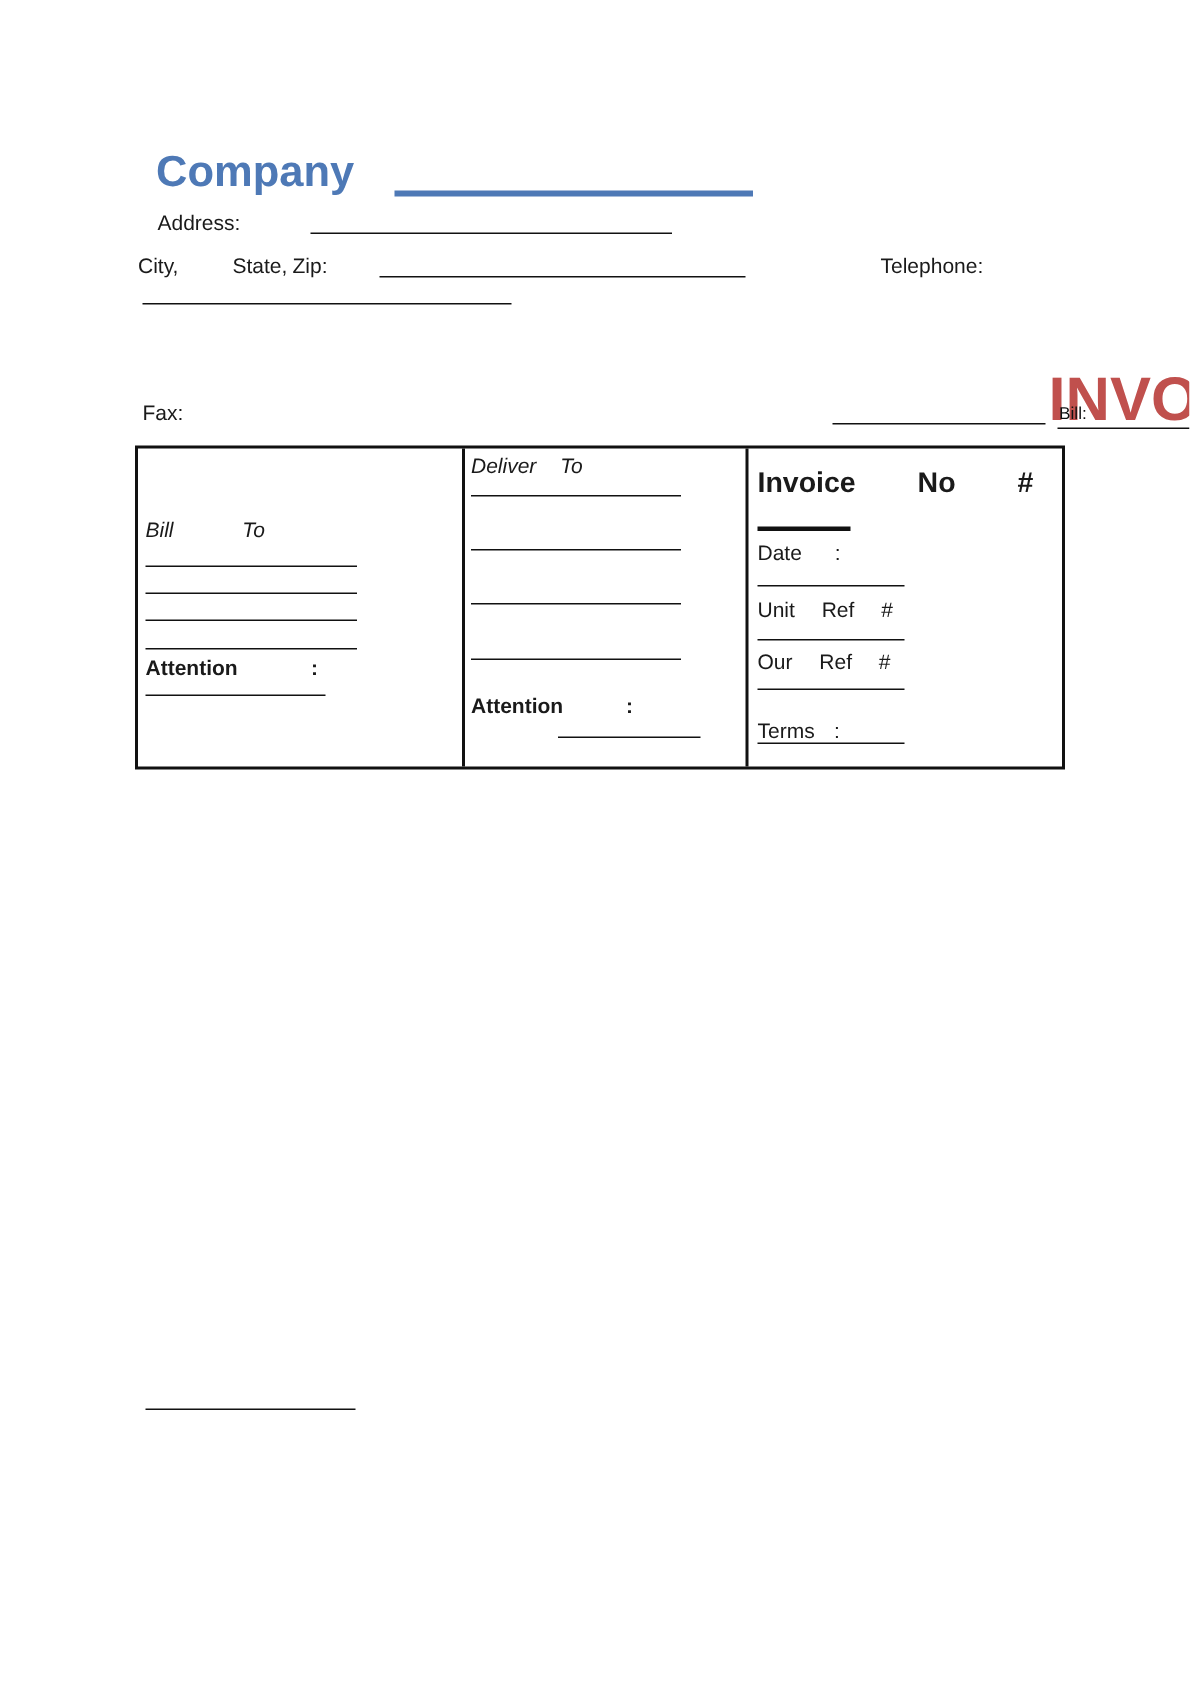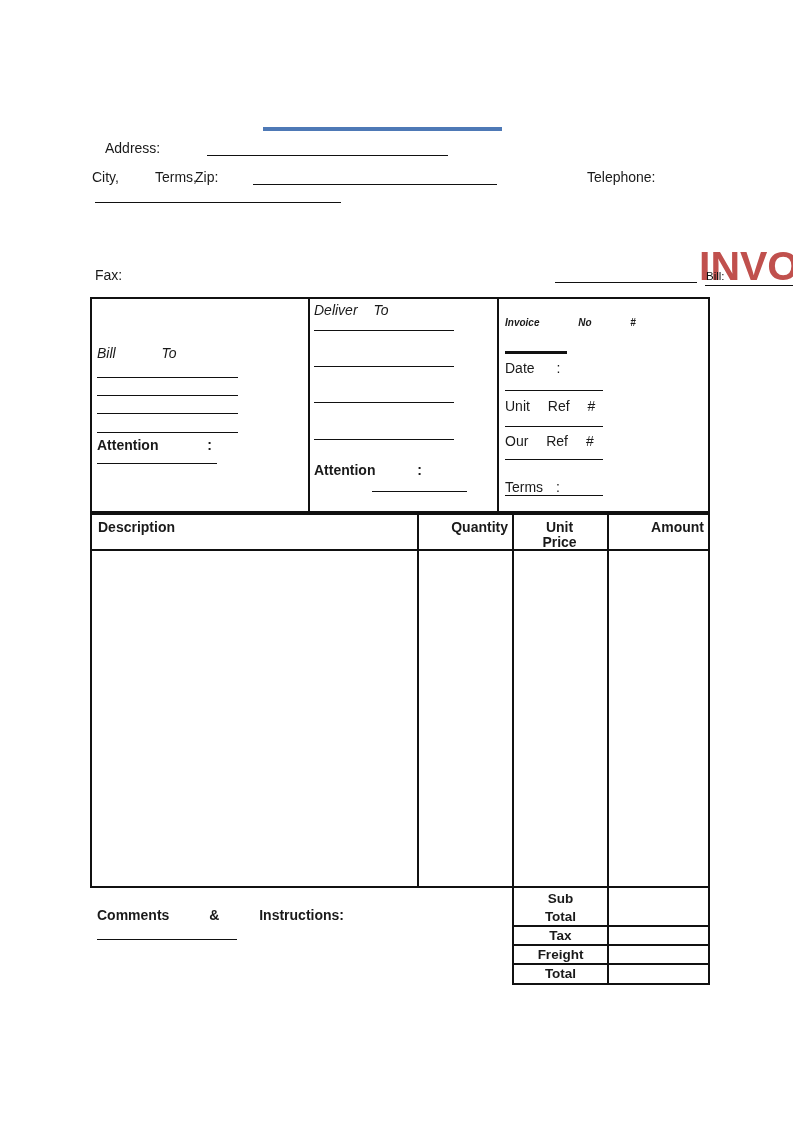--- a/index.html
+++ b/index.html
@@ -20,27 +20,28 @@
   .banner{font-size:41px;font-weight:bold;color:#C0504D;line-height:40px;white-space:nowrap;letter-spacing:0px;}
   .small{font-size:11.5px;line-height:13px;}
   .hdrcell{font-size:14px;font-weight:bold;line-height:15px;}
   .totlbl{font-size:13.5px;font-weight:bold;line-height:18px;text-align:center;}
 </style>
 </head>
 <body>
 
 <div class="page">
 
+  <div class="abs company" style="left:104px;top:99px;">Company</div>
   <div class="abs" style="left:263px;top:127px;width:239px;height:4px;background:#4E79B6;"></div>
 
   <div class="abs lbl" style="left:105px;top:140px;">Address:</div>
   <div class="abs rule" style="left:207px;top:155px;width:241px;"></div>
 
   <div class="abs lbl" style="left:92px;top:169px;">City,</div>
-  <div class="abs lbl" style="left:155px;top:169px;">Terms,</div>
+  <div class="abs lbl" style="left:155px;top:169px;">State,</div>
   <div class="abs lbl" style="left:195px;top:169px;">Zip:</div>
   <div class="abs rule" style="left:253px;top:184px;width:244px;"></div>
 
   <div class="abs lbl" style="left:587px;top:169px;text-align:right;">Telephone:</div>
   <div class="abs rule" style="left:95px;top:202px;width:246px;"></div>
 
   <div class="abs lbl" style="left:95px;top:267px;">Fax:</div>
   <div class="abs rule" style="left:555px;top:282px;width:142px;"></div>
 
   <div class="abs banner" style="left:699px;top:246px;z-index:1;">INVOICE</div>
@@ -60,63 +61,29 @@
     <div class="abs rule" style="left:5px;top:164px;width:120px;"></div>
 
     <div class="abs lbl italic" style="left:222px;top:3px;word-spacing:12px;">Deliver To</div>
     <div class="abs rule" style="left:222px;top:31px;width:140px;"></div>
     <div class="abs rule" style="left:222px;top:67px;width:140px;"></div>
     <div class="abs rule" style="left:222px;top:103px;width:140px;"></div>
     <div class="abs rule" style="left:222px;top:140px;width:140px;"></div>
     <div class="abs lbl bold" style="left:222px;top:163px;word-spacing:38px;">Attention :</div>
     <div class="abs rule" style="left:280px;top:192px;width:95px;"></div>
 
-    <div class="abs lbl bold" style="left:413px;top:16px;font-size:10px;word-spacing:36px;font-style:italic;">Invoice No #</div>
+    <div class="abs lbl bold" style="left:413px;top:16px;font-size:19px;word-spacing:36px;">Invoice No #</div>
     <div class="abs" style="left:413px;top:52px;width:62px;height:2.5px;background:#111;"></div>
     <div class="abs lbl" style="left:413px;top:61px;word-spacing:18px;">Date :</div>
     <div class="abs rule" style="left:413px;top:91px;width:98px;"></div>
     <div class="abs lbl" style="left:413px;top:99px;word-spacing:14px;">Unit Ref #</div>
     <div class="abs rule" style="left:413px;top:127px;width:98px;"></div>
     <div class="abs lbl" style="left:413px;top:134px;word-spacing:14px;">Our Ref #</div>
     <div class="abs rule" style="left:413px;top:160px;width:98px;"></div>
     <div class="abs lbl" style="left:413px;top:180px;word-spacing:9px;">Terms :</div>
     <div class="abs rule" style="left:413px;top:196px;width:98px;"></div>
   </div>
 
-  <div class="abs box" style="left:90px;top:513px;width:620px;height:375px;">
-    <div class="vline" style="left:325px;"></div>
-    <div class="vline" style="left:420px;"></div>
-    <div class="vline" style="left:515px;"></div>
-    <div class="hline" style="top:34px;"></div>
 
-    <div class="abs hdrcell" style="left:6px;top:5px;">Description</div>
-    <div class="abs hdrcell" style="left:325px;top:5px;width:91px;text-align:right;">Quantity</div>
-    <div class="abs hdrcell" style="left:420px;top:5px;width:95px;text-align:center;white-space:pre-line;">Unit
-Price</div>
-    <div class="abs hdrcell" style="left:515px;top:5px;width:97px;text-align:right;">Amount</div>
 
-    <div class="abs" style="left:0;top:36px;width:325px;height:337px;"></div>
-    <div class="abs" style="left:325px;top:36px;width:95px;height:337px;"></div>
-    <div class="abs" style="left:420px;top:36px;width:95px;height:337px;"></div>
-    <div class="abs" style="left:515px;top:36px;width:101px;height:337px;"></div>
-  </div>
-
-  <div class="abs box" style="left:512px;top:886px;width:198px;height:99px;">
-    <div class="vline" style="left:93px;"></div>
-    <div class="hline" style="top:37px;"></div>
-    <div class="hline" style="top:56px;"></div>
-    <div class="hline" style="top:75px;"></div>
-
-    <div class="abs totlbl" style="left:0;top:2px;width:93px;"><span style="display:inline-block;width:46px;">Sub Total</span></div>
-    <div class="abs totlbl" style="left:0;top:39px;width:93px;">Tax</div>
-    <div class="abs totlbl" style="left:0;top:58px;width:93px;">Freight</div>
-    <div class="abs totlbl" style="left:0;top:77px;width:93px;">Total</div>
-
-    <div class="abs" style="left:93px;top:0;width:101px;height:37px;"></div>
-    <div class="abs" style="left:93px;top:37px;width:101px;height:19px;"></div>
-    <div class="abs" style="left:93px;top:56px;width:101px;height:19px;"></div>
-    <div class="abs" style="left:93px;top:75px;width:101px;height:20px;"></div>
-  </div>
-
-  <div class="abs lbl bold" style="left:97px;top:907px;word-spacing:36px;">Comments &amp; Instructions:</div>
   <div class="abs rule" style="left:97px;top:939px;width:140px;"></div>
 
 </div>
 
 </body></html>

